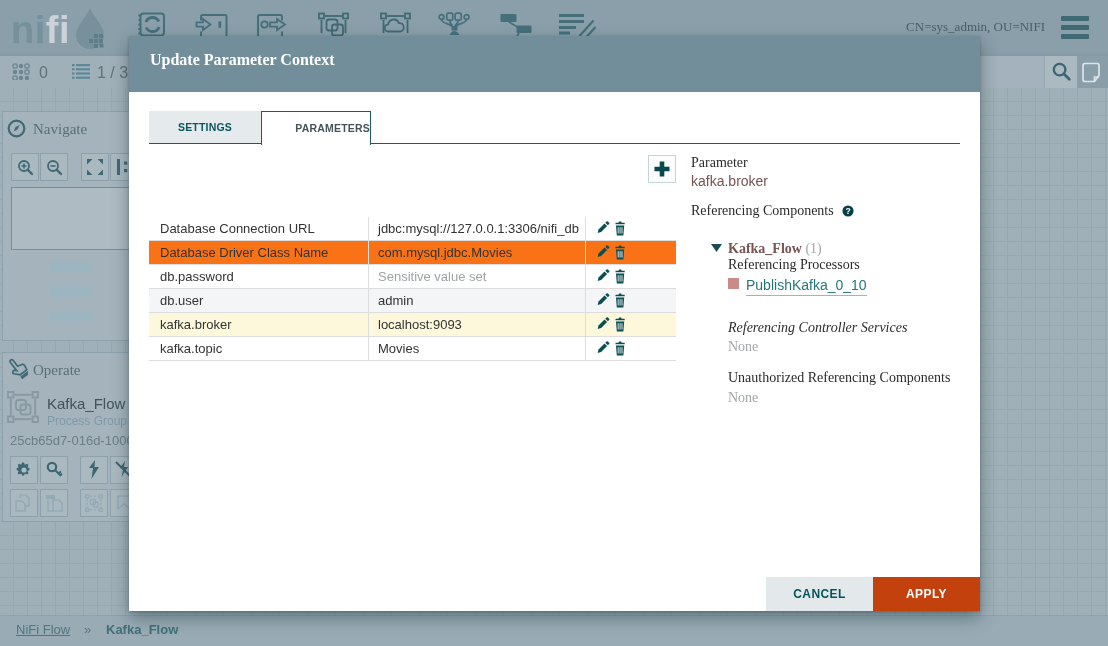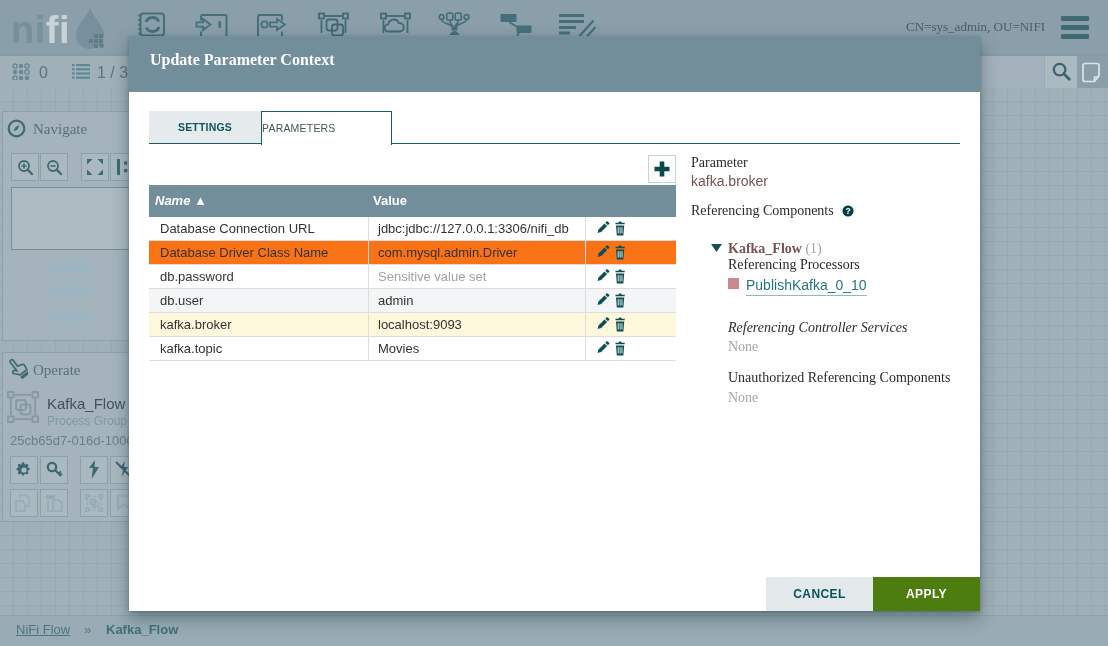--- a/index.html
+++ b/index.html
@@ -41,22 +41,22 @@
 
   
   #dialog { left:129px; top:36px; width:851px; height:575px; background:#fff;
             box-shadow:0 7px 16px rgba(25,45,55,.42), 0 1px 3px rgba(25,45,55,.28); }
   #dlg-head { left:0; top:0; width:851px; height:56px; background:#728e9b; }
   #dlg-title { left:21px; top:15px; font-family:"Liberation Serif",serif; font-weight:bold; font-size:16px; color:#fff; }
 
   
   #tab-settings { left:20px; top:75px; width:112px; height:33px; background:#e5eaec;
      color:#0b565e; font-weight:bold; font-size:10.5px; text-align:center; line-height:33px; letter-spacing:.2px;}
-  #tab-params { left:132px; top:75px; width:131px; height:34px; background:#fff; border:1px solid #1d5b62; border-bottom:none;
-     color:#44555a; font-weight:normal; font-size:10.5px; text-align:left; line-height:33px; letter-spacing:.2px; z-index:2;}
+  #tab-params { left:132px; top:75px; width:110px; height:34px; background:#fff; border:1px solid #1d5b62; border-bottom:none;
+     color:#44555a; font-weight:bold; font-size:10.5px; text-align:right; line-height:33px; letter-spacing:.2px; z-index:2;}
   #tab-line { left:20px; top:107px; width:811px; height:0; border-top:1px solid #1d5b62; }
 
   
   #add-btn { left:519px; top:119px; width:28px; height:28px; border:1px solid #c3d5d7; background:#fbfcfc; }
 
   
   #tbl-head { left:20px; top:149px; width:527px; height:32px; background:#728e9b; color:#fff; font-size:13px; font-weight:bold; }
   .th-name { position:absolute; left:6px; top:8px; font-style:italic; }
   .th-value { position:absolute; left:224px; top:8px; }
   .row { position:absolute; left:20px; width:527px; height:24px; border-bottom:1px solid #ddd; font-size:13px; color:#333; }
@@ -66,21 +66,21 @@
   .cdiv { position:absolute; top:0; height:24px; border-left:1px solid #ddd; }
 
   
   .dlg-label { position:absolute; font-family:"Liberation Serif",serif; font-size:14px; color:#2b2b2b; }
   .gray { color:#a2a6a8; }
   .maroon { color:#775351; }
 
   
   #btn-cancel { left:637px; top:541px; width:107px; height:34px; background:#e3e8eb; color:#07535b;
      font-weight:bold; font-size:12px; letter-spacing:.4px; text-align:center; line-height:34px; }
-  #btn-apply { left:744px; top:541px; width:107px; height:34px; background:#4d7c0f; color:#fff;
+  #btn-apply { left:744px; top:541px; width:107px; height:34px; background:#c2410c; color:#fff;
      font-weight:bold; font-size:12px; letter-spacing:.4px; text-align:center; line-height:34px; }
 </style>
 </head>
 <body>
 
   <div class="abs" id="bg-header"></div>
   <div class="abs" id="bg-status"></div>
   <div class="abs" id="bg-canvas"></div>
   <div class="abs" id="bg-crumb"></div>
 
@@ -335,44 +335,40 @@
     <div class="abs" id="tab-settings">SETTINGS</div>
     <div class="abs" id="tab-params">PARAMETERS</div>
     <div class="abs" id="tab-line"></div>
 
     <div class="abs" id="add-btn">
       <svg width="26" height="26" viewBox="0 0 26 26" style="position:absolute;left:0;top:0;">
         <path d="M13 5.5 v15 M5.5 13 h15" stroke="#07494e" stroke-width="4.6"></path>
       </svg>
     </div>
 
-    <div class="abs" id="tbl-head">
-      <span class="th-name">Name ▲</span>
-      <span class="th-value">Value</span>
-    </div>
 
     <div class="row" style="top:181px; background:#fff;">
       <span class="c1">Database Connection URL</span>
-      <span class="c2">jdbc:jdbc://127.0.0.1:3306/nifi_db</span>
+      <span class="c2">jdbc:mysql://127.0.0.1:3306/nifi_db</span>
       <span class="icons"><svg width="30" height="15" viewBox="0 0 30 15">
         <g fill="#0b4f54">
             <path d="M3.5 8.5 l6 -6 2.6 2.6 -6 6 -3.4 0.8 Z"></path>
             <path d="M10.3 1.7 l1.2-1.2 a1 1 0 0 1 1.4 0 l1.2 1.2 a1 1 0 0 1 0 1.4 l-1.2 1.2 Z"></path>
         <path d="M20.5 3.2 v-1.4 h3 l0.6 -1.2 h2 l0.6 1.2 h3 v1.4 Z M21 4.4 h8.2 l-0.8 10 h-6.6 Z"></path>
           </g>
         <g stroke="#f4f5f6" stroke-width="0.9">
             <path d="M23.2 6.2 v6.3 M25.1 6.2 v6.3 M27 6.2 v6.3"></path>
           </g>
       </svg></span>
       <span class="cdiv" style="left:219px;"></span>
       <span class="cdiv" style="left:436px;"></span>
     </div>
     <div class="row" style="top:205px; background:#f97316;">
       <span class="c1">Database Driver Class Name</span>
-      <span class="c2">com.mysql.admin.Driver</span>
+      <span class="c2">com.mysql.jdbc.Movies</span>
       <span class="icons"><svg width="30" height="15" viewBox="0 0 30 15">
         <g fill="#0b4f54">
             <path d="M3.5 8.5 l6 -6 2.6 2.6 -6 6 -3.4 0.8 Z"></path>
             <path d="M10.3 1.7 l1.2-1.2 a1 1 0 0 1 1.4 0 l1.2 1.2 a1 1 0 0 1 0 1.4 l-1.2 1.2 Z"></path>
         <path d="M20.5 3.2 v-1.4 h3 l0.6 -1.2 h2 l0.6 1.2 h3 v1.4 Z M21 4.4 h8.2 l-0.8 10 h-6.6 Z"></path>
           </g>
         <g stroke="#f4f5f6" stroke-width="0.9">
             <path d="M23.2 6.2 v6.3 M25.1 6.2 v6.3 M27 6.2 v6.3"></path>
           </g>
       </svg></span>

